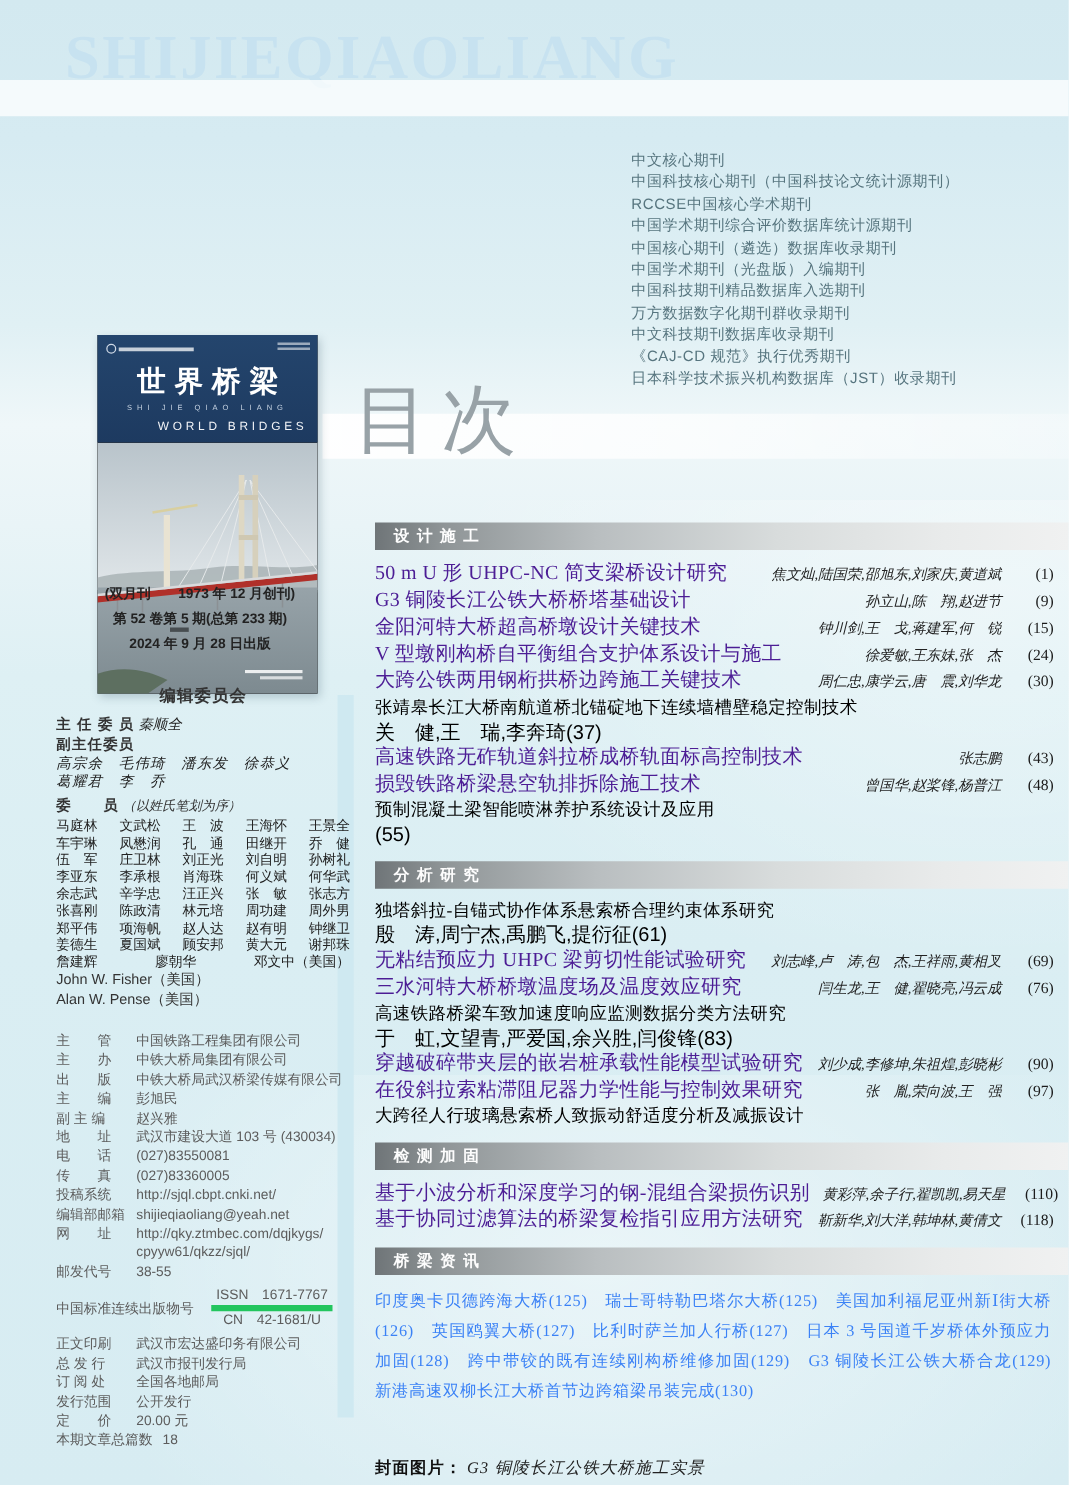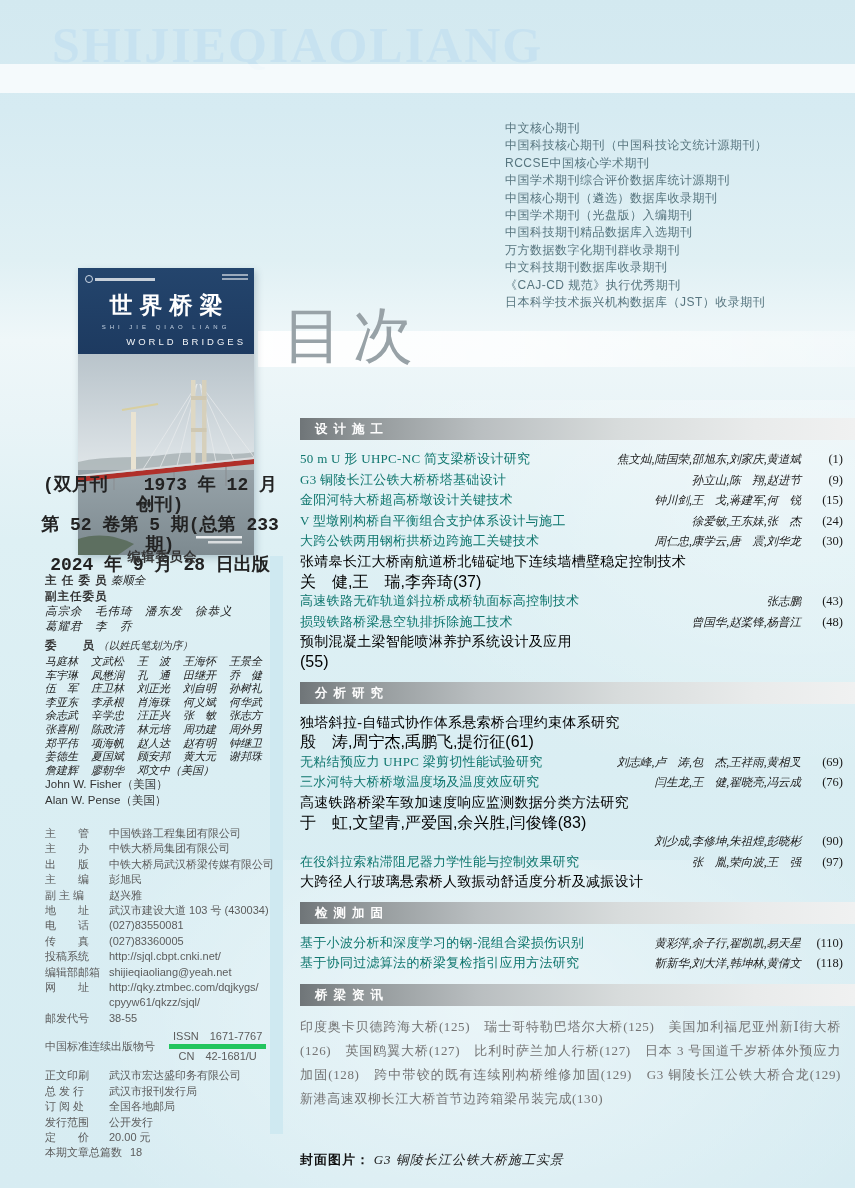--- a/index.html
+++ b/index.html
@@ -34,36 +34,36 @@
   #cover-logo .bar{width:60px;height:3px;background:rgba(255,255,255,.75);}
   #cover-microtext{position:absolute;right:6px;top:6px;}
   #cover-microtext i{display:block;width:26px;height:2px;background:rgba(255,255,255,.55);margin-bottom:2px;}
   #cover-title{margin:0;padding-top:22px;text-align:center;color:#fff;
     font-family:"Liberation Serif","DejaVu Serif",serif;font-size:23px;font-weight:bold;letter-spacing:7px;text-indent:7px;}
   #cover-pinyin{text-align:center;color:#c6d3e2;font-size:6px;letter-spacing:4px;margin-top:3px;}
   #cover-subtitle{text-align:right;color:#f2f4f7;font-size:9.5px;letter-spacing:3px;padding-right:8px;margin-top:6px;}
   #cover-photo{display:block;}
 
   
-  #issue-info{position:absolute;left:40px;top:475px;width:240px;z-index:3;text-align:center;
-    font-family:Liberation Mono, monospace;font-weight:bold;
-    font-size:18px;line-height:20px;color:#222;}
+  #issue-info{position:absolute;left:40px;top:465px;width:240px;z-index:3;text-align:center;
+    font-family:Liberation Sans, sans-serif;font-weight:bold;
+    font-size:11px;line-height:20px;color:#222;}
 
   
   #editorial{position:absolute;left:45px;top:548px;width:235px;z-index:3;color:#333;}
   #ed-title{text-align:center;font-weight:bold;font-size:13px;letter-spacing:1px;margin-bottom:6px;}
   .ed-line{font-size:11.5px;line-height:16px;}
   .ed-label{font-weight:bold;letter-spacing:1px;}
   .ed-name{font-family:"Liberation Serif","DejaVu Serif",serif;font-style:italic;color:#222;}
   .ed-names-row{font-family:"Liberation Serif","DejaVu Serif",serif;font-style:italic;
     font-size:11.5px;line-height:14.5px;color:#222;letter-spacing:1px;}
   #member-head{font-size:11.5px;line-height:18px;margin-top:3px;}
   #member-head .note{font-family:"Liberation Serif","DejaVu Serif",serif;font-style:italic;font-size:10.5px;}
-  .mem-row{display:flex;font-family:"Liberation Serif","DejaVu Serif",serif;font-style:italic;
-    font-size:11px;line-height:13.6px;color:#222;}
+  .mem-row{display:flex;font-family:"Liberation Serif","DejaVu Serif",serif;
+    font-size:11px;line-height:13.6px;color:#222;justify-content:space-between;}
   .mem-row span{width:46px;white-space:nowrap;}
   .mem-row span:last-child{width:auto;}
   .foreign-line{font-size:11.5px;line-height:15.5px;color:#333;}
 
   
   #pubinfo{position:absolute;left:45px;top:826px;width:240px;z-index:3;color:#5c5c5c;font-size:11px;}
   .p-row{display:flex;line-height:15.4px;}
   .p-label{flex:0 0 64px;white-space:nowrap;}
   .p-label.wide{flex:0 0 auto;margin-right:8px;}
   .p-val{white-space:nowrap;}
@@ -81,30 +81,30 @@
     background:linear-gradient(90deg,rgba(255,255,255,.95) 0%,rgba(255,255,255,.75) 45%,rgba(255,255,255,.25) 100%);}
   #toc-heading{position:absolute;left:283px;top:296px;z-index:2;
     font-family:"Liberation Serif","DejaVu Serif",serif;font-size:60px;letter-spacing:10px;color:#98a2a7;}
 
   
   #toc-panel{position:absolute;left:300px;top:418px;width:555px;z-index:3;padding-right:0;}
   .sec-bar{height:22px;line-height:22px;margin-bottom:9px;padding-left:15px;
     background:linear-gradient(90deg,#6f7578 0%,#8f9597 10%,#b9bec0 32%,#d8dcdc 58%,#e9ebeb 82%,#f0f1f1 100%);
     color:#fdfdfd;font-size:12.5px;font-weight:bold;letter-spacing:6px;}
   .entry{display:flex;align-items:baseline;line-height:19.6px;padding-right:12px;}
-  .entry .t{font-family:"Liberation Serif","DejaVu Serif",serif;font-size:13px;color:#0f766e;white-space:nowrap;letter-spacing:.3px;}
+  .entry .t{font-family:"Liberation Serif","DejaVu Serif",serif;font-size:16px;color:#4c1d95;white-space:nowrap;letter-spacing:.3px;}
   .entry .a{margin-left:auto;font-family:"Liberation Serif","DejaVu Serif",serif;font-style:italic;
     font-size:11.5px;color:#222;white-space:nowrap;padding-left:10px;}
   .entry .p{font-family:"Liberation Serif","DejaVu Serif",serif;font-size:12.5px;color:#1b1b1b;
     flex:0 0 42px;text-align:right;}
   .entry2 .l1{line-height:19.6px;font-family:"Liberation Serif","DejaVu Serif",serif;font-size:14px;color:#000000;letter-spacing:.3px;}
   .entry2 .l2{display:flex;align-items:baseline;line-height:19.6px;padding-right:12px;}
   .section{margin-bottom:10px;}
   #news-text{font-family:"Liberation Serif","DejaVu Serif",serif;font-size:13px;line-height:24px;
-    color:#737373;text-align:justify;letter-spacing:.6px;padding-right:14px;}
+    color:#3b82f6;text-align:justify;letter-spacing:.6px;padding-right:14px;}
   #cover-caption{margin-top:40px;font-size:13px;color:#111;}
   #cover-caption .cl{font-weight:bold;letter-spacing:1px;}
   #cover-caption .ct{font-family:"Liberation Serif","DejaVu Serif",serif;font-style:italic;letter-spacing:1px;color:#222;}
 </style>
 </head>
 <body>
 
 <div id="watermark">SHIJIEQIAOLIANG</div>
 <div id="wm-band"></div>
 <div class="swath" id="swath-a"></div>
@@ -471,20 +471,21 @@
           <span class="p">(76)</span>
         </div>
         <div class="entry2">
           <div class="l1">高速铁路桥梁车致加速度响应监测数据分类方法研究</div>
           <div class="l2">
             <span class="a">于　虹,文望青,严爱国,余兴胜,闫俊锋</span>
             <span class="p">(83)</span>
           </div>
         </div>
         <div class="entry">
+          <span class="t">穿越破碎带夹层的嵌岩桩承载性能模型试验研究</span>
           <span class="a">刘少成,李修坤,朱祖煌,彭晓彬</span>
           <span class="p">(90)</span>
         </div>
         <div class="entry">
           <span class="t">在役斜拉索粘滞阻尼器力学性能与控制效果研究</span>
           <span class="a">张　胤,荣向波,王　强</span>
           <span class="p">(97)</span>
         </div>
         <div class="entry2">
           <div class="l1">大跨径人行玻璃悬索桥人致振动舒适度分析及减振设计</div>

